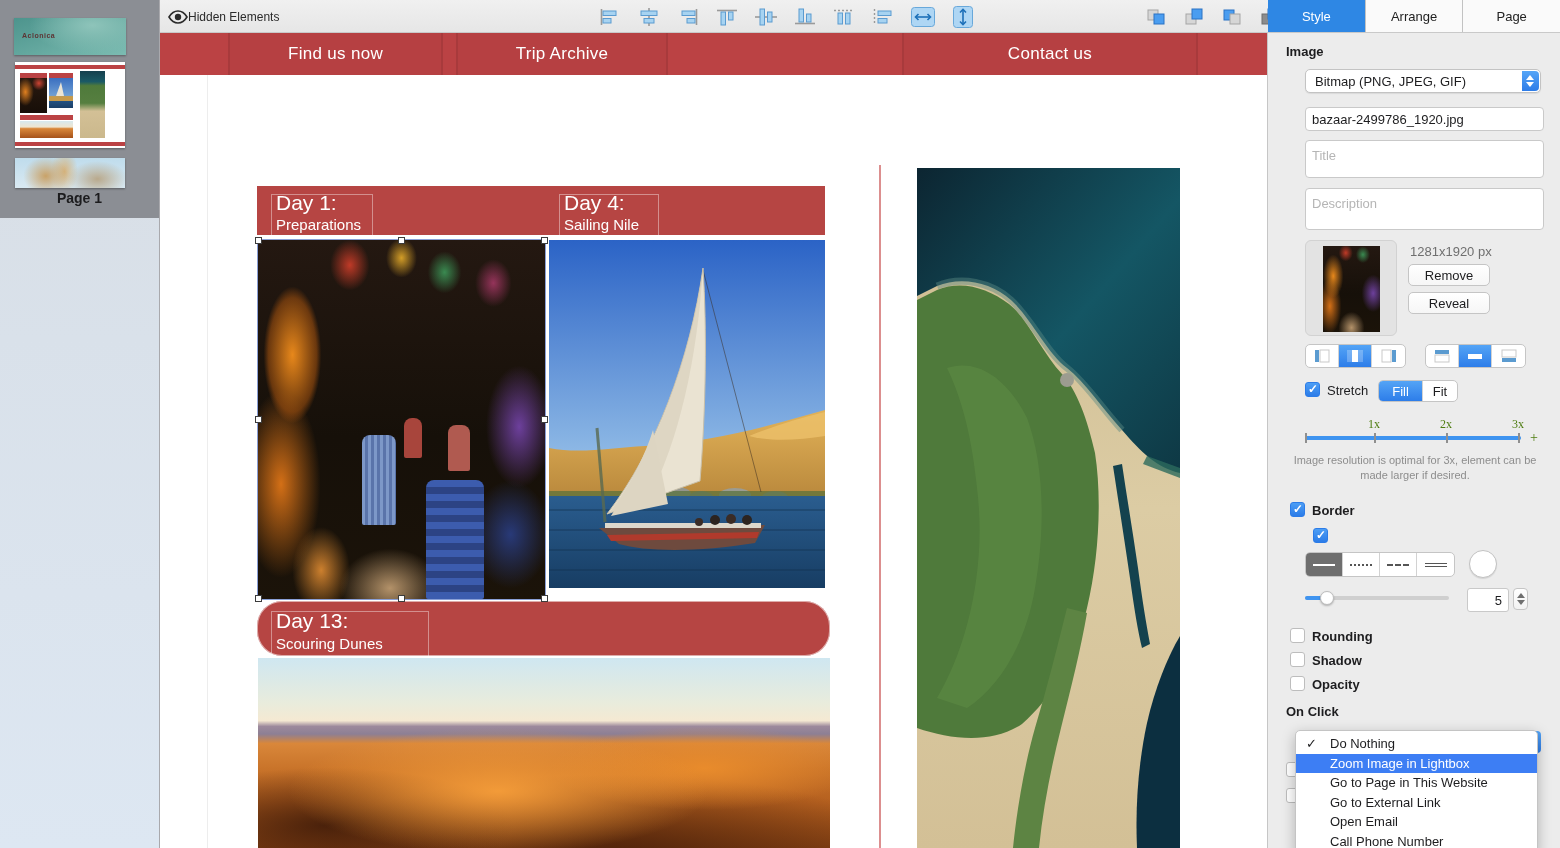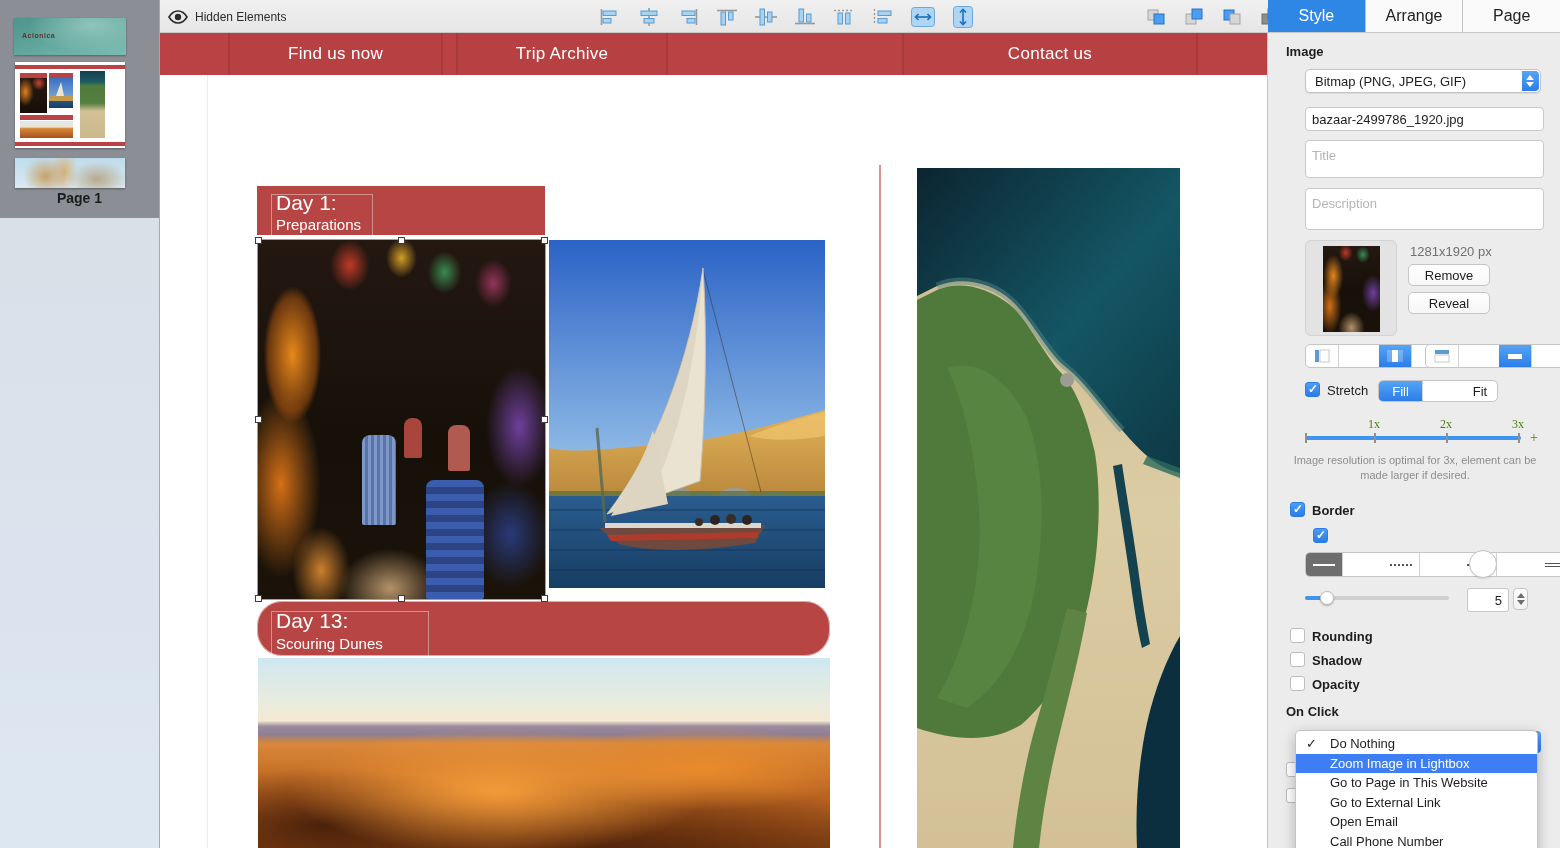--- a/index.html
+++ b/index.html
@@ -31,31 +31,31 @@
     linear-gradient(180deg,#2a1a10,#170e08); }
   .mini-felucca { background:linear-gradient(180deg,#3a6fc0 0%,#6f9fd4 58%,#c79a4a 62%,#c79a4a 76%,#235080 78%,#1b3f66 100%); }
   .mini-sail { position:absolute; left:30%; top:12%; width:0; height:0;
     border-left:5px solid transparent; border-right:3px solid transparent; border-bottom:14px solid #ece5d4; }
   .mini-dunes { background:linear-gradient(180deg,#d7e9ef 0%,#efe5cf 35%,#d9873a 45%,#a5521a 100%); }
   .mini-map { background:linear-gradient(180deg,#16404e 0%,#1b5a66 16%,#4f7a3b 22%,#567f40 48%,#d3c096 60%,#cbb88c 100%); }
 
   
   #toolbar { position:absolute; left:160px; top:0; width:1108px; height:33px;
     background:linear-gradient(180deg,#f0f0f0,#e6e6e6); border-bottom:1px solid #c9c9c9; }
-  #hidden-elements { position:absolute; left:8px; top:0; height:33px; display:flex; align-items:center; gap:7px; }
+  #hidden-elements { position:absolute; left:8px; top:0; height:33px; display:flex; align-items:center; gap:0; }
   #hidden-elements span { font-size:12px; color:#2b2b2b; }
   #align-icons { position:absolute; left:438px; top:0; height:33px; display:flex; align-items:center; gap:15px; }
   #layer-icons { position:absolute; left:985px; top:0; height:33px; display:flex; align-items:center; gap:16px; }
   .ticon { display:block; }
 
   
   #tabstrip { position:absolute; left:1268px; top:0; width:292px; height:33px; display:flex;
     border-bottom:1px solid #c9c9c9; background:#fafafa; }
   .tab { flex:1; display:flex; align-items:center; justify-content:center;
-    font-size:16px; color:#222; border-right:1px solid #c2c2c2; background:#fafafa; }
+    font-size:13px; color:#222; border-right:1px solid #c2c2c2; background:#fafafa; }
   .tab:last-child { border-right:none; }
   .tab.active { background:#2e87e4; color:#fff; }
 
   
   #canvas { position:absolute; left:160px; top:33px; width:1107px; height:815px; background:#fff; overflow:hidden; }
   #page-edge { position:absolute; left:47px; top:42px; width:1px; height:773px; background:#ededed; }
   #navbar { position:absolute; left:0; top:0; width:100%; height:42px; background:#bb4244; }
   .navbtn { position:absolute; top:0; height:42px; background:#b64042;
     border-left:2px solid #a83a3c; border-right:2px solid #a83a3c;
     display:flex; align-items:center; justify-content:center;
@@ -108,21 +108,21 @@
   .chev { position:absolute; left:4px; width:0; height:0; border-left:4px solid transparent; border-right:4px solid transparent; }
   .chev.up { top:4px; border-bottom:5px solid #fff; }
   .chev.dn { bottom:4px; border-top:5px solid #fff; }
   .btn { position:absolute; background:linear-gradient(180deg,#fff,#f6f6f6);
     border:1px solid #c5c5c5; border-radius:5px; font-size:13px; color:#1d1d1f;
     display:flex; align-items:center; justify-content:center; }
   .thumbbox { position:absolute; left:37px; top:207px; width:92px; height:96px;
     background:#e3e3e3; border:1px solid #d2d2d2; border-radius:6px; }
   .thumbbox .pic { position:absolute; left:17px; top:5px; width:57px; height:86px; }
   .seg { position:absolute; display:flex; border:1px solid #c5c5c5; border-radius:5px;
-    overflow:hidden; background:#fff;gap:40px; }
+    overflow:hidden; background:#fff; }
   .seg > div { display:flex; align-items:center; justify-content:center; border-right:1px solid #d2d2d2; }
   .seg > div:last-child { border-right:none; }
   .seg .on { background:linear-gradient(180deg,#54a4f6,#2d7de9); }
   .cb { position:absolute; width:15px; height:15px; border-radius:3px;
     background:#fff; border:1px solid #bdbdbd; }
   .cb.checked { background:linear-gradient(180deg,#4c9ef5,#2c7ce8); border-color:#2c7ce8; }
   .cb.checked::after { content:"✓"; position:absolute; left:2px; top:-1px; color:#fff; font-size:12px; font-weight:bold; }
   .note { position:absolute; left:20px; top:420px; width:254px; text-align:center;
     font-size:11px; color:#8d8d8d; line-height:1.35; }
   .track { position:absolute; height:4px; border-radius:2px; background:#cfcfcf; }
@@ -269,20 +269,25 @@
     <div class="navbtn" style="left:68px;width:215px;">Find us now</div>
     <div class="navbtn" style="left:296px;width:212px;">Trip Archive</div>
     <div class="navbtn" style="left:742px;width:296px;">Contact us</div>
   </div>
   <div id="page-edge"></div>
 
   <div class="banner" style="left:97px;top:153px;width:288px;height:49px;">
     <div class="tframe" style="left:14px;top:8px;width:102px;height:52px;"></div>
     <div class="day">Day 1:</div>
     <div class="cap">Preparations</div>
+  </div>
+  <div class="banner" style="left:385px;top:153px;width:280px;height:49px;">
+    <div class="tframe" style="left:14px;top:8px;width:100px;height:50px;"></div>
+    <div class="day">Day 4:</div>
+    <div class="cap">Sailing Nile</div>
   </div>
 
   <div id="img-bazaar">
     <div class="ppl" style="left:104px;top:195px;width:34px;height:90px;background:repeating-linear-gradient(90deg,#7d98c8 0 3px,#5a74aa 3px 6px);"></div>
     <div class="ppl" style="left:168px;top:240px;width:58px;height:119px;background:repeating-linear-gradient(180deg,#3c5cae 0 7px,#2c4384 7px 14px);"></div>
     <div class="ppl" style="left:190px;top:185px;width:22px;height:46px;background:#b05a50;"></div>
     <div class="ppl" style="left:146px;top:178px;width:18px;height:40px;background:#a8453c;"></div>
   </div>
   <div class="handle" style="left:95px;top:204px;"></div>
   <div class="handle" style="left:238px;top:204px;"></div>

